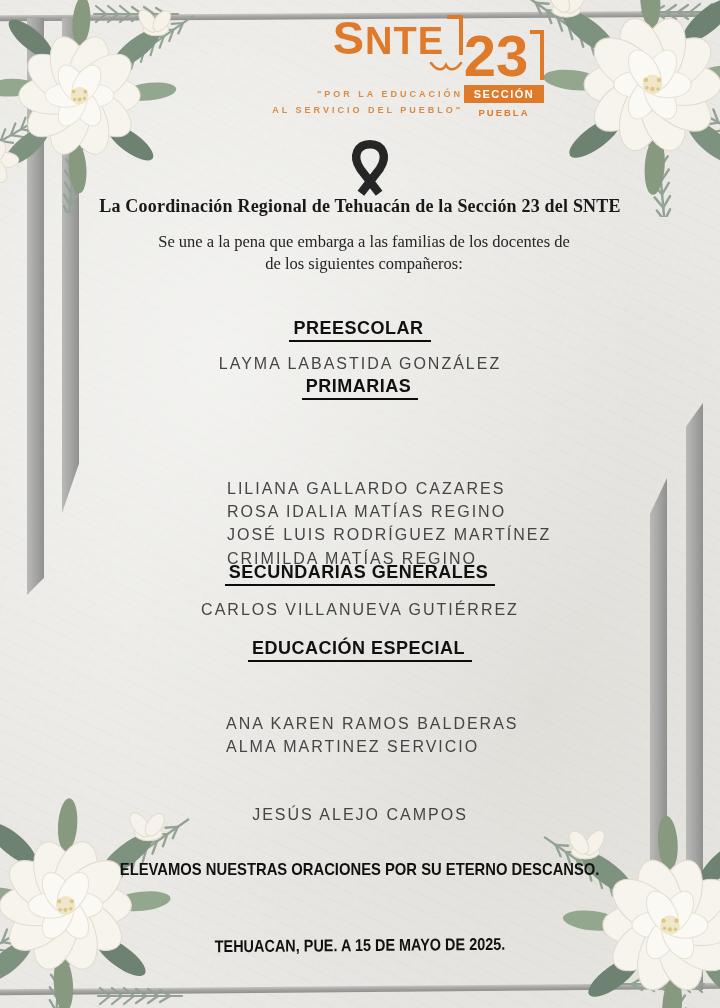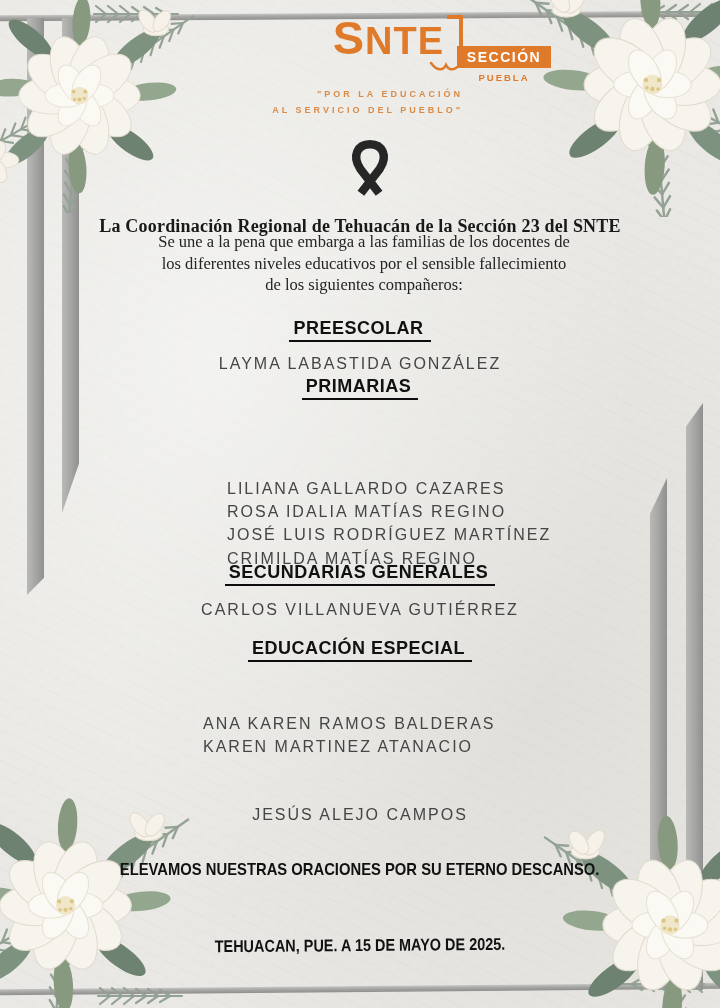--- a/index.html
+++ b/index.html
@@ -32,36 +32,36 @@
   .snte-logo{position:absolute;left:238px;top:14px;width:225px;text-align:right;}
   .snte-word{font-weight:800;color:#e07a2b;letter-spacing:1px;line-height:1;white-space:nowrap;}
   .snte-word .big{font-size:47px;}
   .snte-word .rest{font-size:38px;}
   .snte-bracket{display:inline-block;width:12px;height:36px;border-top:4px solid #e07a2b;border-right:4px solid #e07a2b;margin-left:3px;vertical-align:top;margin-top:1px;}
   .snte-book{margin:-4px 0 0 68px;}
   .snte-slogan{margin-top:7px;font-size:9px;font-weight:700;letter-spacing:3px;color:#d98c49;line-height:1.8;white-space:nowrap;}
   .s23-logo{position:absolute;left:452px;top:28px;width:104px;text-align:center;}
   .s23-num{font-weight:800;font-size:58px;line-height:.95;color:#e07a2b;white-space:nowrap;}
   .s23-bracket{display:inline-block;width:10px;height:46px;border-top:4px solid #e07a2b;border-right:4px solid #e07a2b;margin-left:2px;vertical-align:top;margin-top:2px;}
-  .s23-box{display:inline-block;background:#e07a2b;color:#fff;font-weight:700;font-size:14px;letter-spacing:1.5px;padding:3px 10px;margin-top:18px;}
+  .s23-box{display:inline-block;background:#e07a2b;color:#fff;font-weight:700;font-size:11px;letter-spacing:1.5px;padding:3px 10px;margin-top:2px;}
   .s23-state{margin-top:4px;font-size:9.5px;font-weight:700;letter-spacing:2px;color:#e07a2b;}
   
   .ribbon{position:absolute;left:342px;top:136px;}
   
   .center-line{position:absolute;left:0;right:0;text-align:center;}
-  .title{top:196px;font-family:"Liberation Serif", serif;font-weight:700;font-size:18px;letter-spacing:.2px;color:#191919;margin-top:20px;}
+  .title{top:196px;font-family:"Liberation Serif", serif;font-weight:700;font-size:18px;letter-spacing:.2px;color:#191919;}
   .intro{top:231px;font-family:"Liberation Serif", serif;font-size:16.5px;line-height:21.5px;color:#242424;padding-left:8px;}
   .heading{font-weight:700;font-size:18px;letter-spacing:.5px;color:#111;}
   .heading .u{display:inline-block;border-bottom:2.2px solid #0d0d0d;padding:0 7px 1px 4px;}
   .name{font-weight:400;font-size:16px;letter-spacing:2px;color:#454545;white-space:nowrap;}
   .names-left{position:absolute;text-align:left;line-height:23.2px;margin-top:36px;}
   .h-preescolar{top:318px;} .n-layma{top:355px;}
   .h-primarias{top:376px;}  .names-primarias{left:227px;top:441px;}
   .h-secundarias{top:562px;} .n-carlos{top:601px;}
-  .h-educacion{top:638px;}   .names-educacion{left:203px;top:676px;}
+  .h-educacion{top:638px;}   .names-educacion{left:226px;top:676px;}
   .special-heading{top:752px;}
   .special-heading .u{display:inline-block;transform:scaleX(.85);transform-origin:center;font-weight:700;font-size:20.5px;letter-spacing:0;border-bottom:2.6px solid #000;padding:0 2px 2px;white-space:pre;color:#0b0b0b;}
   .n-jesus{top:806px;}
   .prayer{top:860px;} .prayer span{display:inline-block;transform:scaleX(.87);font-weight:700;font-size:17px;color:#111;white-space:nowrap;}
   .dateline{top:936px;} .dateline span{display:inline-block;transform:scaleX(.85) rotate(-0.4deg);font-weight:700;font-size:17px;color:#111;white-space:nowrap;}
 </style>
 </head>
 <body>
 
 <svg width="0" height="0" style="position:absolute">
@@ -186,54 +186,54 @@
     <svg class="snte-book" width="34" height="14">
       <path d="M2 2 C8 10 14 10 17 4 C20 10 26 10 32 2" stroke="#e07a2b" stroke-width="2.6" fill="none" stroke-linecap="round"></path>
     </svg>
     <div class="snte-slogan">
       <div>"POR LA EDUCACIÓN</div>
       <div>AL SERVICIO DEL PUEBLO"</div>
     </div>
   </div>
 
   <div class="s23-logo">
+    <div class="s23-num"><span>23</span><span class="s23-bracket"></span></div>
     <div class="s23-box">SECCIÓN</div>
     <div class="s23-state">PUEBLA</div>
   </div>
 
   <svg class="ribbon" width="56" height="64" viewBox="0 0 80 84">
     <path d="M40 8 C 22 8 14 25 26 43 L 53 78" stroke="#262626" stroke-width="12" fill="none"></path>
     <path d="M40 8 C 58 8 66 25 54 43 L 27 78" stroke="#262626" stroke-width="12" fill="none"></path>
   </svg>
 
   <div class="center-line title">La Coordinación Regional de Tehuacán de la Sección 23 del SNTE</div>
   <div class="center-line intro">
     <div>Se une a la pena que embarga a las familias de los docentes de</div>
-    <div>los diferentes niveles educativos por el sensible fallecimiento</div>
     <div>de los siguientes compañeros:</div>
   </div>
 
   <div class="center-line heading h-preescolar"><span class="u">PREESCOLAR</span></div>
   <div class="center-line name n-layma">LAYMA LABASTIDA GONZÁLEZ</div>
 
   <div class="center-line heading h-primarias"><span class="u">PRIMARIAS</span></div>
   <div class="names-left names-primarias">
     <div class="name">LILIANA GALLARDO CAZARES</div>
     <div class="name">ROSA IDALIA MATÍAS REGINO</div>
     <div class="name">JOSÉ LUIS RODRÍGUEZ MARTÍNEZ</div>
     <div class="name">CRIMILDA MATÍAS REGINO</div>
   </div>
 
   <div class="center-line heading h-secundarias"><span class="u">SECUNDARIAS GENERALES</span></div>
   <div class="center-line name n-carlos">CARLOS VILLANUEVA GUTIÉRREZ</div>
 
   <div class="center-line heading h-educacion"><span class="u">EDUCACIÓN ESPECIAL</span></div>
   <div class="names-left names-educacion">
     <div class="name">ANA KAREN RAMOS BALDERAS</div>
-    <div class="name">KAREN MARTINEZ ATANACIO</div>
+    <div class="name">ALMA MARTINEZ SERVICIO</div>
   </div>
 
   <div class="center-line name n-jesus">JESÚS ALEJO CAMPOS</div>
 
   <div class="center-line prayer"><span>ELEVAMOS NUESTRAS ORACIONES POR SU ETERNO DESCANSO.</span></div>
   <div class="center-line dateline"><span>TEHUACAN, PUE. A 15 DE MAYO DE 2025.</span></div>
 
 </div>
 
 </body></html>

